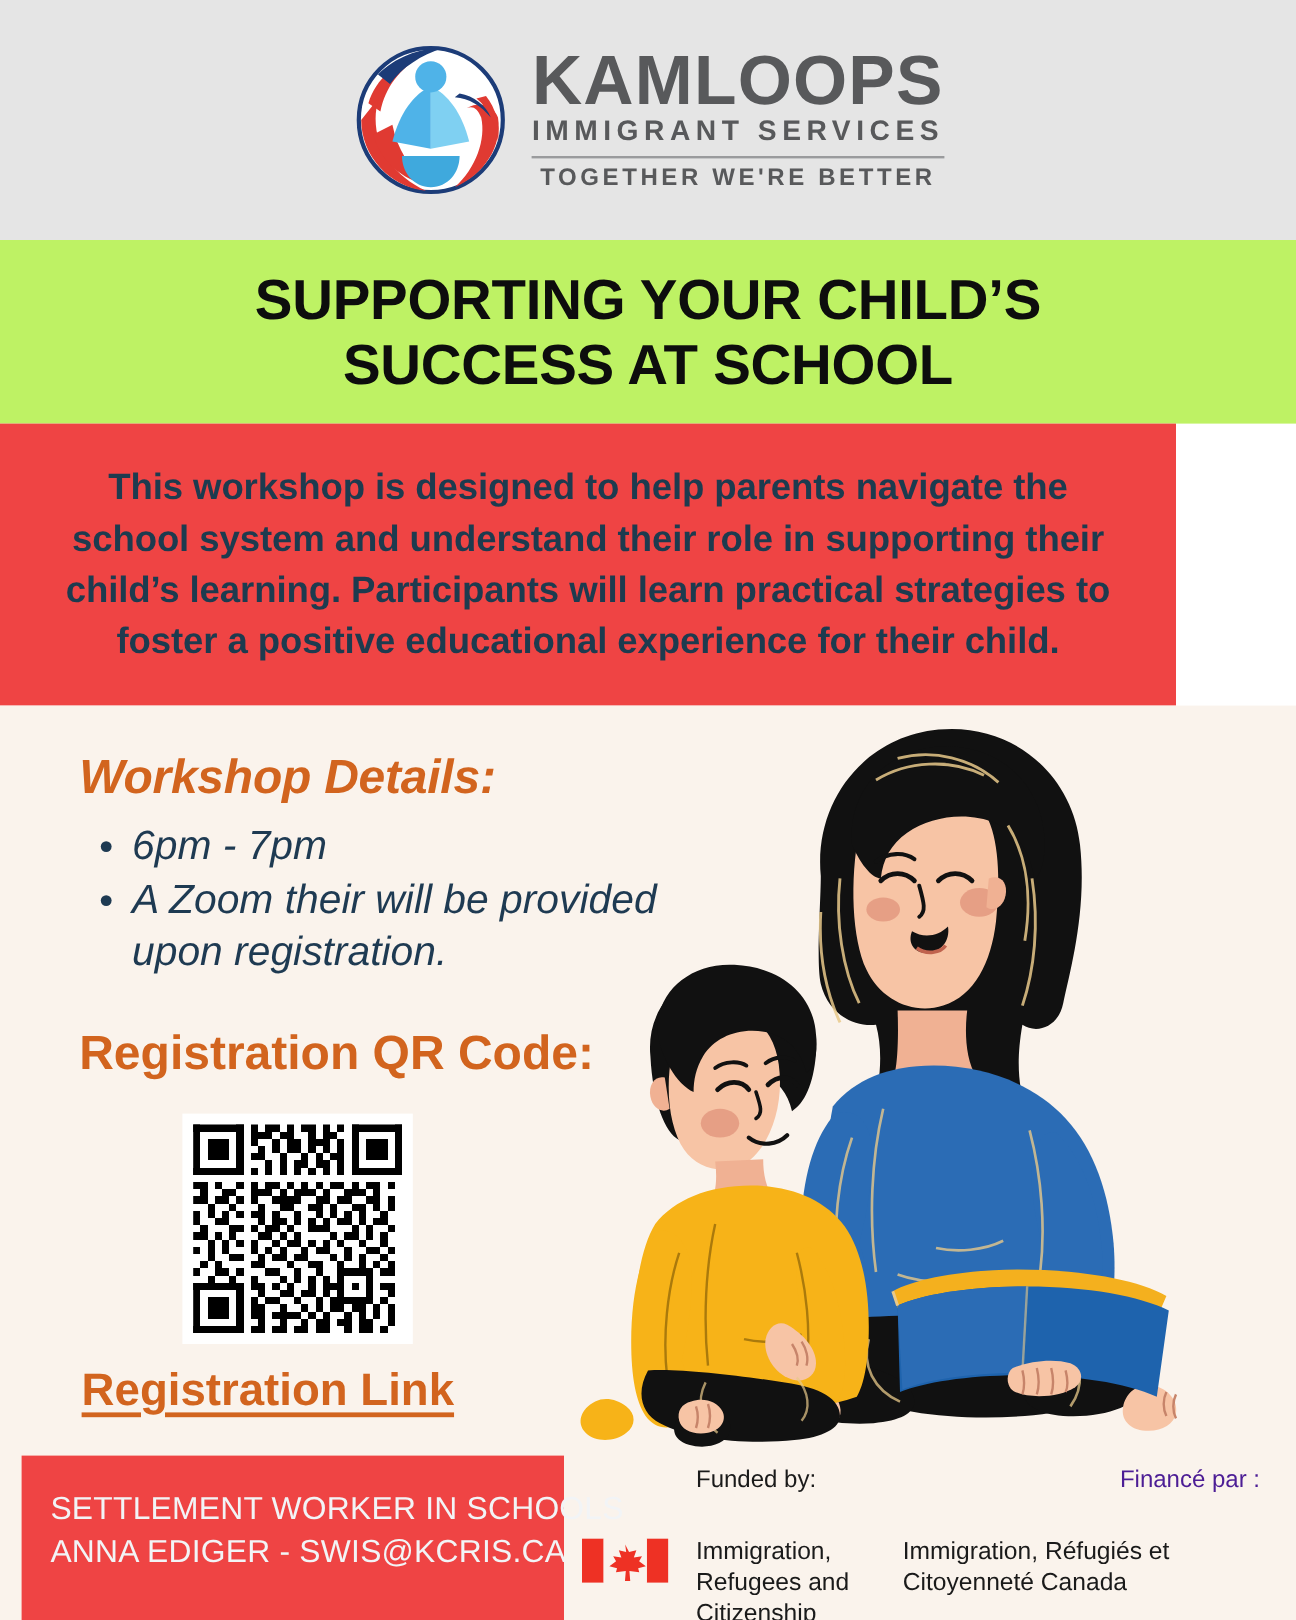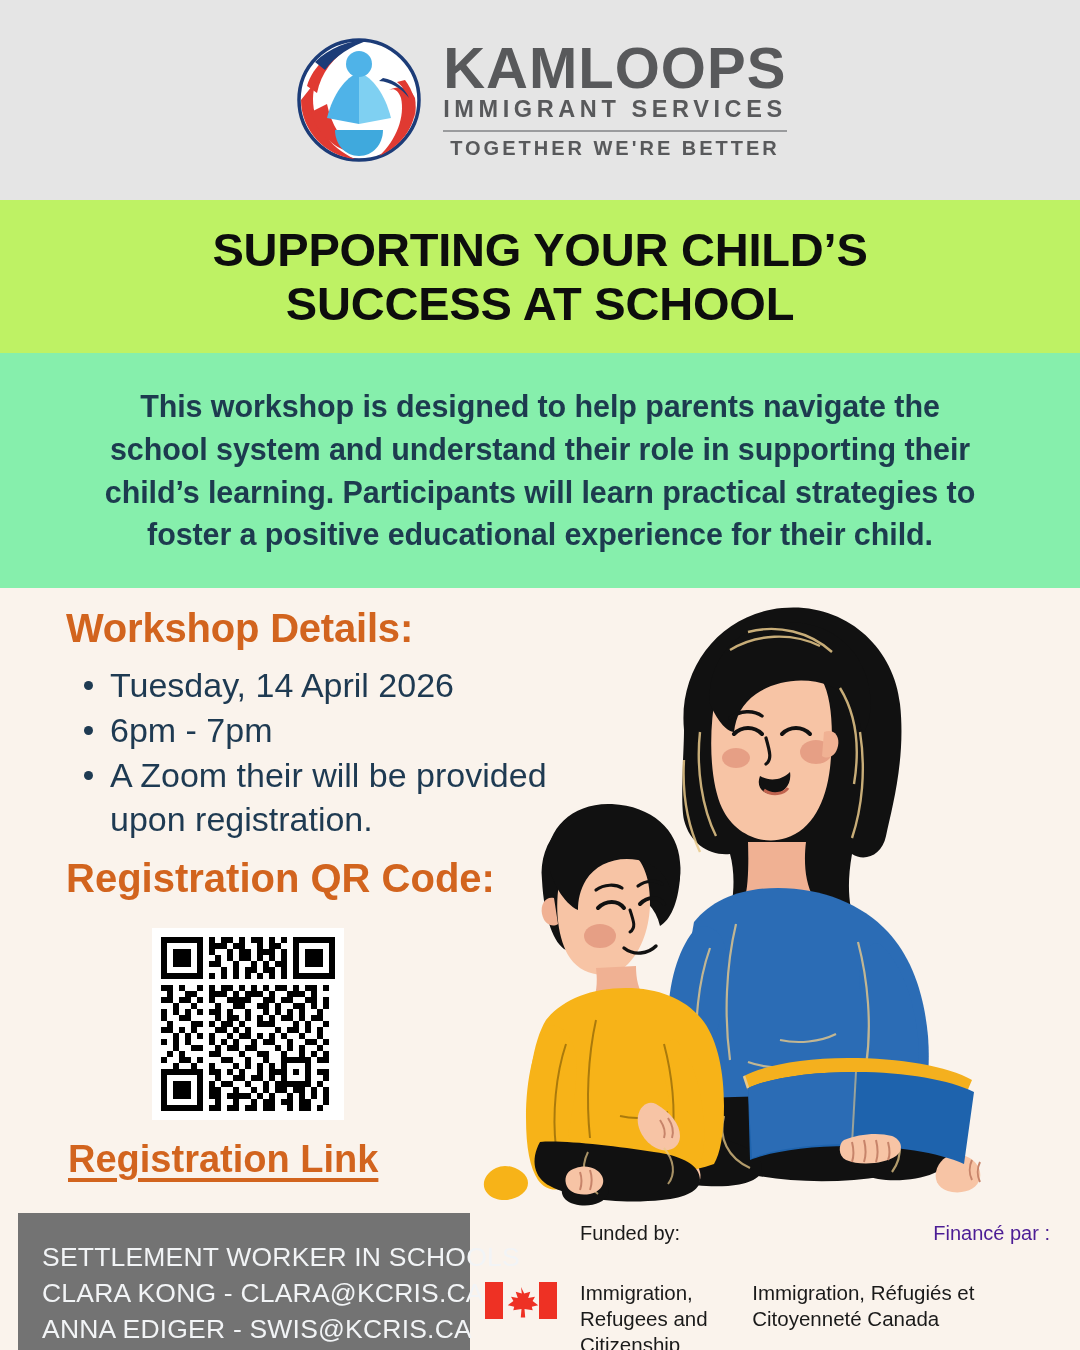--- a/index.html
+++ b/index.html
@@ -40,38 +40,38 @@
     display:flex; align-items:center; justify-content:center;
   }
   .title{
     text-align:center; color:#0d0d0d; font-weight:bold;
     font-size:47px; line-height:1.13; letter-spacing:-0.2px;
     max-width:860px;
   }
 
   
   .desc-band{
-    position:absolute; left:0; top:353px; width:1080px; height:235px;
-    background:#86efac;
+    position:absolute; left:0; top:353px; width:980px; height:235px;
+    background:#ef4444;
     display:flex; align-items:center; justify-content:center;
   }
   .desc-text{
     text-align:center; color:#1d3b4f; font-weight:bold;
     font-size:30.5px; line-height:1.40; width:900px; letter-spacing:-0.1px;
   }
 
   
   .body-band{
     position:absolute; left:0; top:588px; width:1080px; height:762px;
     background:#faf3ec;
   }
 
   
   .details{
-    position:absolute; left:66px; top:606px; width:520px;
+    position:absolute; left:66px; top:626px; width:520px;font-style:italic;
   }
   .h-orange{
     color:#d2641e; font-weight:bold; font-size:40px; letter-spacing:-0.2px;
     line-height:1.1;
   }
   .bullets{ margin-top:14px; list-style:none; }
   .bullets li{
     color:#1e3a52; font-size:34px; line-height:1.27;
     position:relative; padding-left:44px; margin-bottom:2px;
   }
@@ -100,21 +100,21 @@
 
   
   .illus{
     position:absolute; left:448px; top:592px; width:632px; height:620px;
   }
   .illus svg{ display:block; width:100%; height:100%; }
 
   
   .contact-box{
     position:absolute; left:18px; top:1213px; width:452px; height:137px;
-    background:#737373;
+    background:#ef4444;
     padding:26px 0 16px 24px;
   }
   .contact-box div{
     color:#f2f4f6; font-size:26.5px; line-height:1.36; letter-spacing:0.2px;
     white-space:nowrap;
   }
 
   
   .funding{
     position:absolute; left:580px; top:1222px; width:470px; height:120px;
@@ -162,21 +162,20 @@
 
 <div class="desc-band">
   <p class="desc-text">This workshop is designed to help parents navigate the school system and understand their role in supporting their child’s learning. Participants will learn practical strategies to foster a positive educational experience for their child.</p>
 </div>
 
 <div class="body-band"></div>
 
 <div class="details">
   <div class="h-orange">Workshop Details:</div>
   <ul class="bullets">
-    <li>Tuesday, 14 April 2026</li>
     <li> 6pm - 7pm</li>
     <li>A Zoom their will be provided upon registration.</li>
   </ul>
 </div>
 
 <div class="qr-heading">Registration QR Code:</div>
 
 <div class="qr-box">
   <svg viewBox="0 0 29 29" shape-rendering="crispEdges" xmlns="http://www.w3.org/2000/svg">
     <rect width="29" height="29" fill="#ffffff"></rect>
@@ -546,21 +545,20 @@
     <path d="M128 576c10-4 22 0 26 8 4 8-2 16-12 18-12 2-22-2-24-10-2-8 2-14 10-16z" fill="#f7c4a5"></path>
     <g stroke="#c7846a" stroke-width="2" fill="none">
       <path d="M132 580c2 6 2 12 0 18"></path>
         <path d="M142 578c2 6 2 14 0 20"></path>
     </g>
   </svg>
 </div>
 
 <div class="contact-box">
   <div>SETTLEMENT WORKER IN SCHOOLS</div>
-  <div>CLARA KONG - CLARA@KCRIS.CA</div>
   <div>ANNA EDIGER - SWIS@KCRIS.CA</div>
 </div>
 
 <div class="funding">
   <div class="fund-row1">
     <span class="fund-en-label">Funded by:</span>
     <span class="fund-fr-label">Financé par :</span>
   </div>
   <div class="fund-row2">
     <span class="flag">

